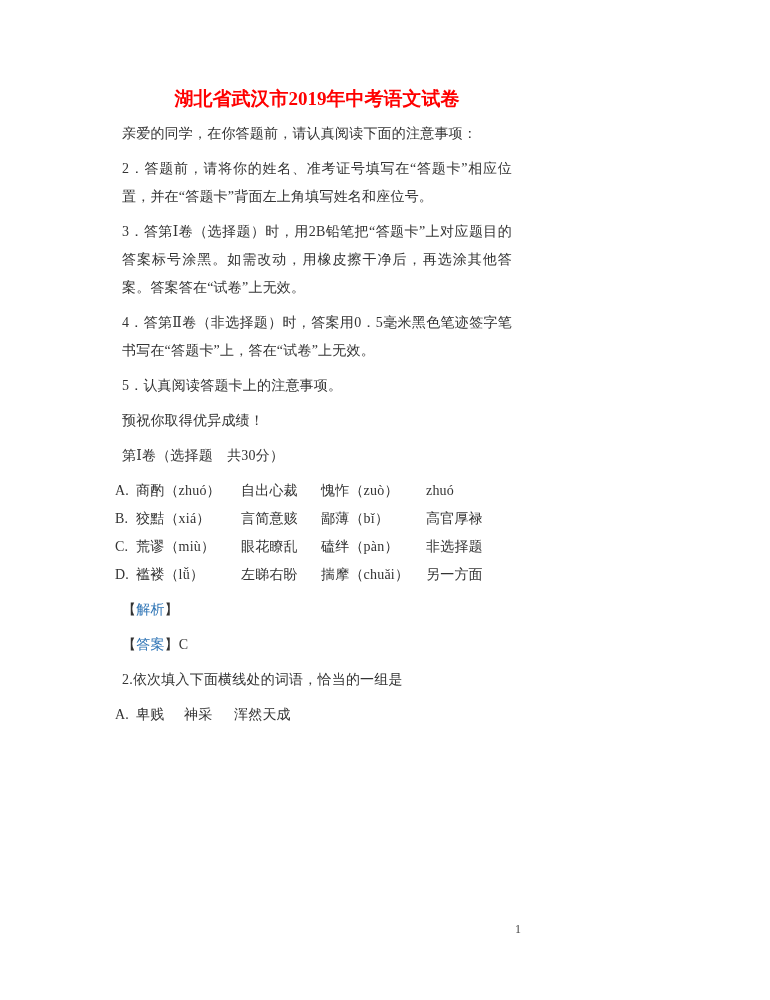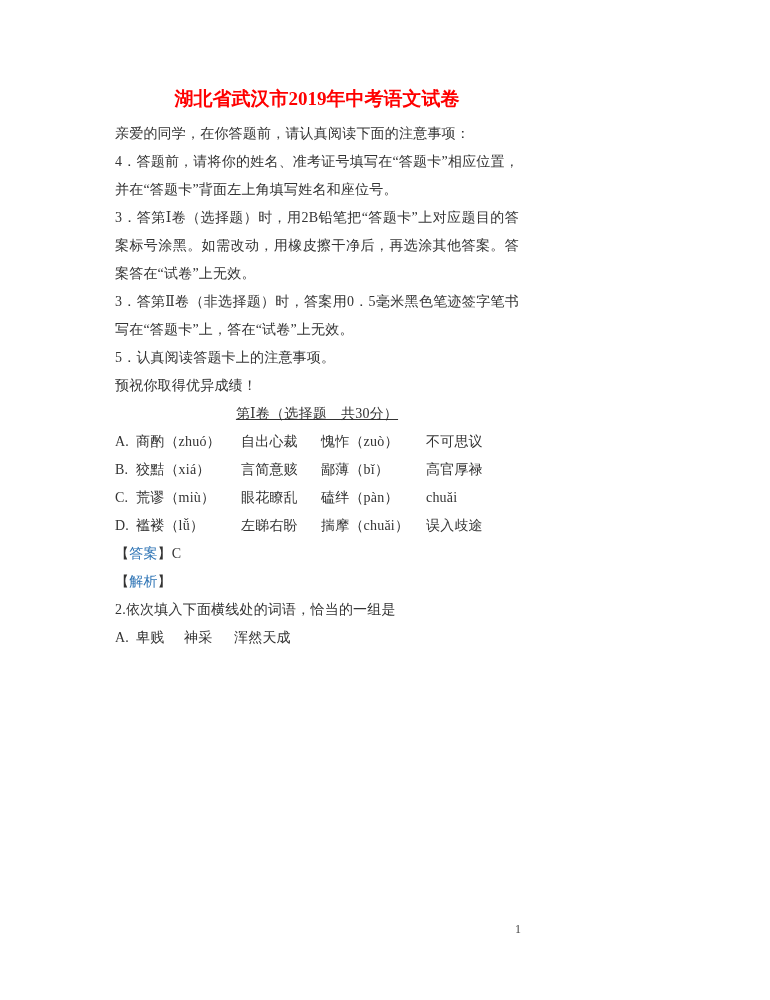--- a/index.html
+++ b/index.html
@@ -17,26 +17,26 @@
   }
   .title {
     margin: 0 0 8px 0;
     font-size: 19px;
     font-weight: bold;
     color: #ff0000;
     text-align: center;
     line-height: 26px;
   }
   p.line {
-    margin: 0;
+    margin: 7px;
     line-height: 28px;
     text-align: justify;
     letter-spacing: 0.2px;
   }
-  p.center { text-align: center; text-decoration: underline; }
+  p.center { text-align: left; }
   .opt {
     display: grid;
     line-height: 28px;
     letter-spacing: 0.2px;
   }
   .q1-grid { grid-template-columns: 21px 105px 80px 105px auto; }
   .q2-grid { grid-template-columns: 21px 48px 50px 76px auto; }
   .blue { color: #2e74b5; }
   .bracket { color: #333333; }
   .q2-block { margin-top: 28px; }
@@ -50,61 +50,61 @@
   }
 </style>
 </head>
 <body>
 
 <div class="page">
 
   <h1 class="title">湖北省武汉市2019年中考语文试卷</h1>
 
   <p class="line">亲爱的同学，在你答题前，请认真阅读下面的注意事项：</p>
-  <p class="line">4．答题前，请将你的姓名、准考证号填写在“答题卡”相应位置，并在“答题卡”背面左上角填写姓名和座位号。</p>
+  <p class="line">2．答题前，请将你的姓名、准考证号填写在“答题卡”相应位置，并在“答题卡”背面左上角填写姓名和座位号。</p>
   <p class="line">3．答第Ⅰ卷（选择题）时，用2B铅笔把“答题卡”上对应题目的答案标号涂黑。如需改动，用橡皮擦干净后，再选涂其他答案。答案答在“试卷”上无效。</p>
-  <p class="line">3．答第Ⅱ卷（非选择题）时，答案用0．5毫米黑色笔迹签字笔书写在“答题卡”上，答在“试卷”上无效。</p>
+  <p class="line">4．答第Ⅱ卷（非选择题）时，答案用0．5毫米黑色笔迹签字笔书写在“答题卡”上，答在“试卷”上无效。</p>
   <p class="line">5．认真阅读答题卡上的注意事项。</p>
   <p class="line">预祝你取得优异成绩！</p>
 
   <p class="line center">第Ⅰ卷（选择题　共30分）</p>
 
 
   <div class="opt q1-grid">
     <span>A.</span>
     <span>商酌（zhuó）</span>
     <span>自出心裁</span>
     <span>愧怍（zuò）</span>
-    <span>不可思议</span>
+    <span>zhuó</span>
   </div>
   <div class="opt q1-grid">
     <span>B.</span>
     <span>狡黠（xiá）</span>
     <span>言简意赅</span>
     <span>鄙薄（bǐ）</span>
     <span>高官厚禄</span>
   </div>
   <div class="opt q1-grid">
     <span>C.</span>
     <span>荒谬（miù）</span>
     <span>眼花瞭乱</span>
     <span>磕绊（pàn）</span>
-    <span>chuǎi</span>
+    <span>非选择题</span>
   </div>
   <div class="opt q1-grid">
     <span>D.</span>
     <span>褴褛（lǚ）</span>
     <span>左睇右盼</span>
     <span>揣摩（chuǎi）</span>
-    <span>误入歧途</span>
+    <span>另一方面</span>
   </div>
 
+  <p class="line"><span class="bracket">【</span><span class="blue">解析</span><span class="bracket">】</span></p>
+
   <p class="line"><span class="bracket">【</span><span class="blue">答案</span><span class="bracket">】</span><span>C</span></p>
-
-  <p class="line"><span class="bracket">【</span><span class="blue">解析</span><span class="bracket">】</span></p>
 
 
   <p class="line q2-block">2.依次填入下面横线处的词语，恰当的一组是</p>
 
   <div class="opt q2-grid">
     <span>A.</span>
     <span>卑贱</span>
     <span>神采</span>
     <span>浑然天成</span>
   </div>

